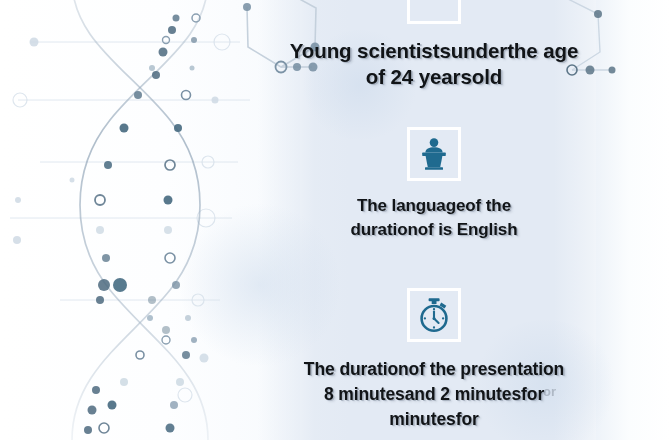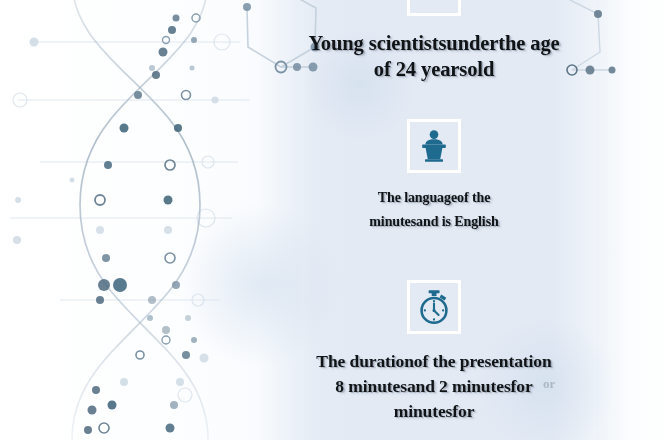--- a/index.html
+++ b/index.html
@@ -36,21 +36,21 @@
     position:absolute;border-radius:50%;
     background:radial-gradient(circle,rgba(205,219,236,.55) 0%,rgba(205,219,236,0) 70%);
     pointer-events:none;
   }
 
   
   .art{position:absolute;left:0;top:0;width:670px;height:440px;pointer-events:none;}
 
   
   .content{
-    position:absolute;left:258px;top:8px;width:352px;height:364px;font-family:Liberation Serif, serif;
+    position:absolute;left:258px;top:16px;width:352px;height:364px;
   }
   .block{position:absolute;width:352px;text-align:center;}
 
   .icon-frame{
     width:54px;height:54px;margin:0 auto;
     border:3px solid #ffffff;
     display:flex;align-items:center;justify-content:center;
     box-sizing:border-box;
   }
   .icon-frame svg{display:block;}
@@ -61,21 +61,21 @@
   }
   .cut-top{top:-22px;border-top:none;}
   .cut-bottom{top:432px;border-bottom:none;}
 
   .caption{
     font-weight:bold;color:#111417;
     letter-spacing:-0.1px;
     text-shadow:1.4px 1.4px 0 rgba(120,132,148,.42), 2.6px 2.2px 2px rgba(150,160,175,.30);
   }
   .cap-lg{font-size:20.5px;line-height:26px;}
-  .cap-md{font-size:14px;line-height:24px;}
+  .cap-md{font-size:17px;line-height:24px;}
   .cap-sm{font-size:17.5px;line-height:25px;}
 
   .ghost{
     position:absolute;font-weight:bold;color:rgba(140,150,163,.55);
     pointer-events:none;
   }
 </style>
 </head>
 <body>
 
@@ -239,21 +239,21 @@
         <svg width="36" height="36" viewBox="0 0 36 36">
           <circle cx="18" cy="6.6" r="4.3" fill="#1f6a8f"></circle>
           <path d="M9.4 16.5 C9.4 12.6 13.2 11.2 18 11.2 C22.8 11.2 26.6 12.6 26.6 16.5 Z" fill="#1f6a8f"></path>
           <rect x="6.2" y="16.6" width="23.6" height="3.3" rx="0.6" fill="#1f6a8f"></rect>
           <path d="M9.6 19.9 L26.4 19.9 L24.2 31.2 L11.8 31.2 Z" fill="#1f6a8f"></path>
           <rect x="14.3" y="19.9" width="7.4" height="11.3" fill="#e3eaf4" opacity="0"></rect>
           <rect x="9.0" y="31.2" width="18" height="2.6" rx="0.6" fill="#1f6a8f"></rect>
         </svg>
       </div>
       <div class="caption cap-md" style="margin-top:13px;">The languageof the</div>
-      <div class="caption cap-md">minutesand is English</div>
+      <div class="caption cap-md">durationof is English</div>
     </div>
 
     <div class="block" style="top:272px;">
       <div class="icon-frame">
         <svg width="38" height="38" viewBox="0 0 38 38">
           <rect x="13.6" y="2.2" width="11" height="3" rx="0.8" fill="#1f6a8f"></rect>
           <rect x="16.7" y="4.6" width="4.8" height="3.4" fill="#1f6a8f"></rect>
           <path d="M26.2 6.6 L31.3 9.7 L29.5 12.6 L24.6 9.4 Z" fill="#1f6a8f"></path>
           <circle cx="19" cy="22.4" r="12.4" fill="none" stroke="#1f6a8f" stroke-width="2.6"></circle>
           <circle cx="19" cy="22.4" r="1.5" fill="#1f6a8f"></circle>

